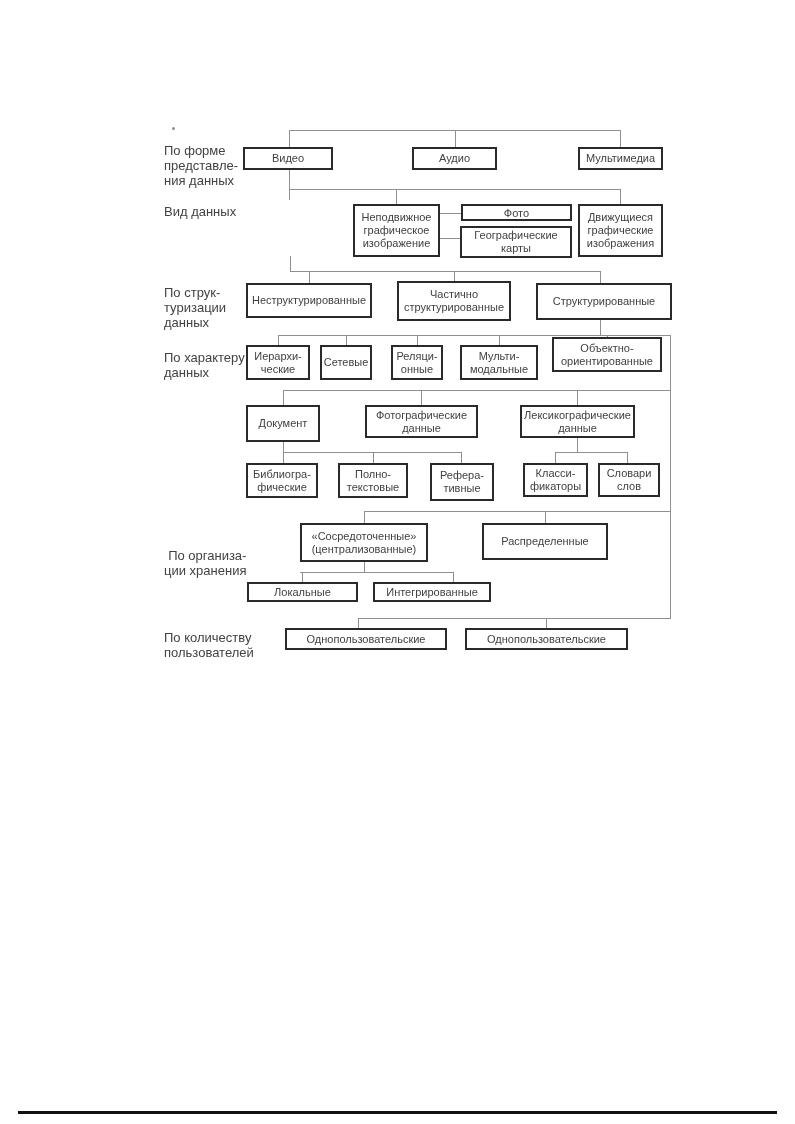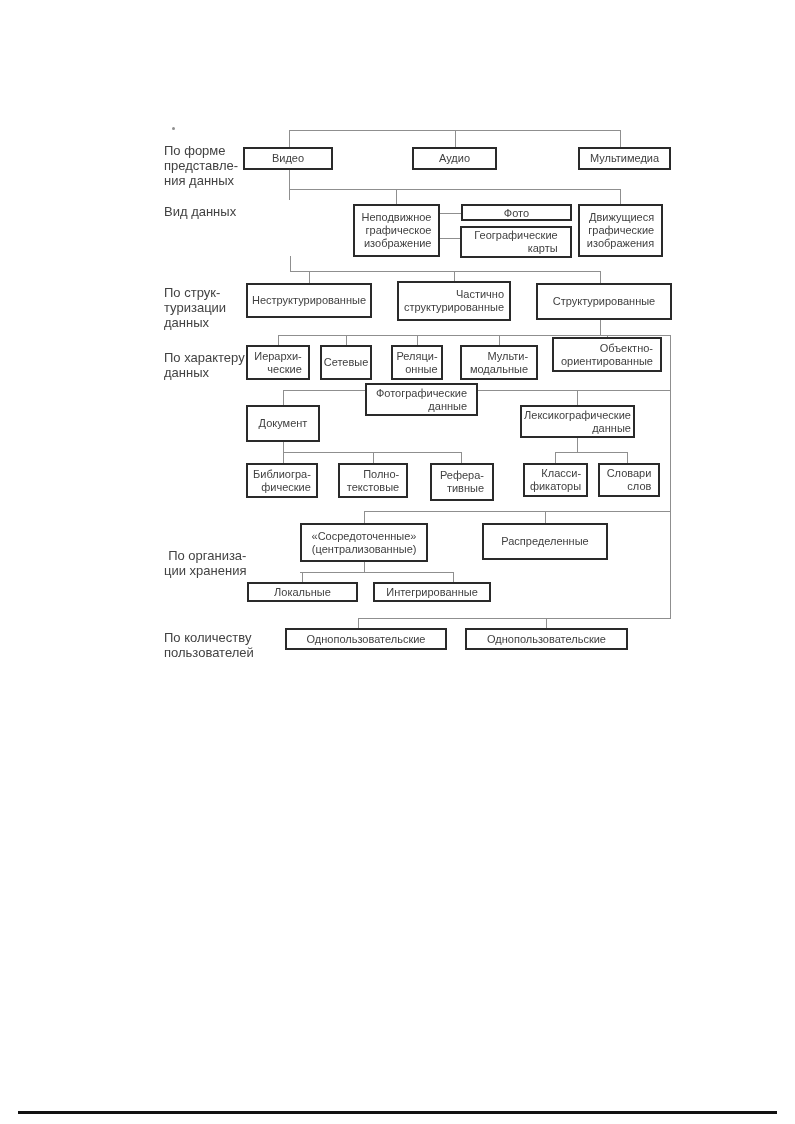--- a/index.html
+++ b/index.html
@@ -5,21 +5,21 @@
   html,body{margin:0;padding:0;}
   body{
     width:795px;height:1124px;background:#ffffff;position:relative;overflow:hidden;
     font-family:"Liberation Sans",sans-serif;
   }
   .stage{position:absolute;left:0;top:0;width:795px;height:1124px;}
   .box{
     position:absolute;box-sizing:border-box;
     border:2px solid #2a2a2a;background:#ffffff;
     display:flex;align-items:center;justify-content:center;
-    text-align:right;font-size:11px;line-height:13px;color:#3f3f3f;
+    text-align:center;font-size:11px;line-height:13px;color:#3f3f3f;
     white-space:pre-line;z-index:2;
   }
   .box.small{font-size:11px;line-height:12px;}
   .side-label{
     position:absolute;font-size:13px;line-height:15px;color:#424242;
     white-space:pre-line;z-index:2;
   }
   .ln{position:absolute;background:#8f8f8f;z-index:1;}
   .ln.h{height:1px;}
   .ln.v{width:1px;}
@@ -89,21 +89,21 @@
   <i class="ln v" style="left:364px;top:511px;height:12px;"></i>
   <i class="ln v" style="left:545px;top:511px;height:12px;"></i>
   <i class="ln v" style="left:364px;top:562px;height:10px;"></i>
   <i class="ln v" style="left:302px;top:572px;height:10px;"></i>
   <i class="ln v" style="left:453px;top:572px;height:10px;"></i>
   <i class="ln v" style="left:358px;top:618px;height:10px;"></i>
   <i class="ln v" style="left:546px;top:618px;height:10px;"></i>
 
   <div class="box" style="left:243px;top:147px;width:90px;height:23px;">Видео</div>
   <div class="box" style="left:412px;top:147px;width:85px;height:23px;">Аудио</div>
-  <div class="box" style="left:578px;top:147px;width:93px;height:23px;">Мультимедиа</div>
+  <div class="box" style="left:578px;top:147px;width:85px;height:23px;">Мультимедиа</div>
 
   <div class="box" style="left:353px;top:204px;width:87px;height:53px;">Неподвижное
 графическое
 изображение</div>
   <div class="box small" style="left:461px;top:204px;width:111px;height:17px;">Фото</div>
   <div class="box" style="left:578px;top:204px;width:85px;height:53px;">Движущиеся
 графические
 изображения</div>
   <div class="box" style="left:460px;top:226px;width:112px;height:32px;">Географические
 карты</div>
@@ -117,21 +117,21 @@
 ческие</div>
   <div class="box" style="left:320px;top:345px;width:52px;height:35px;">Сетевые</div>
   <div class="box" style="left:391px;top:345px;width:52px;height:35px;">Реляци-
 онные</div>
   <div class="box" style="left:460px;top:345px;width:78px;height:35px;">Мульти-
 модальные</div>
   <div class="box" style="left:552px;top:337px;width:110px;height:35px;">Объектно-
 ориентированные</div>
 
   <div class="box" style="left:246px;top:405px;width:74px;height:37px;">Документ</div>
-  <div class="box" style="left:365px;top:383px;width:113px;height:33px;">Фотографические
+  <div class="box" style="left:365px;top:405px;width:113px;height:33px;">Фотографические
 данные</div>
   <div class="box" style="left:520px;top:405px;width:115px;height:33px;">Лексикографические
 данные</div>
 
   <div class="box" style="left:246px;top:463px;width:72px;height:35px;">Библиогра-
 фические</div>
   <div class="box" style="left:338px;top:463px;width:70px;height:35px;">Полно-
 текстовые</div>
   <div class="box" style="left:430px;top:463px;width:64px;height:38px;">Рефера-
 тивные</div>

